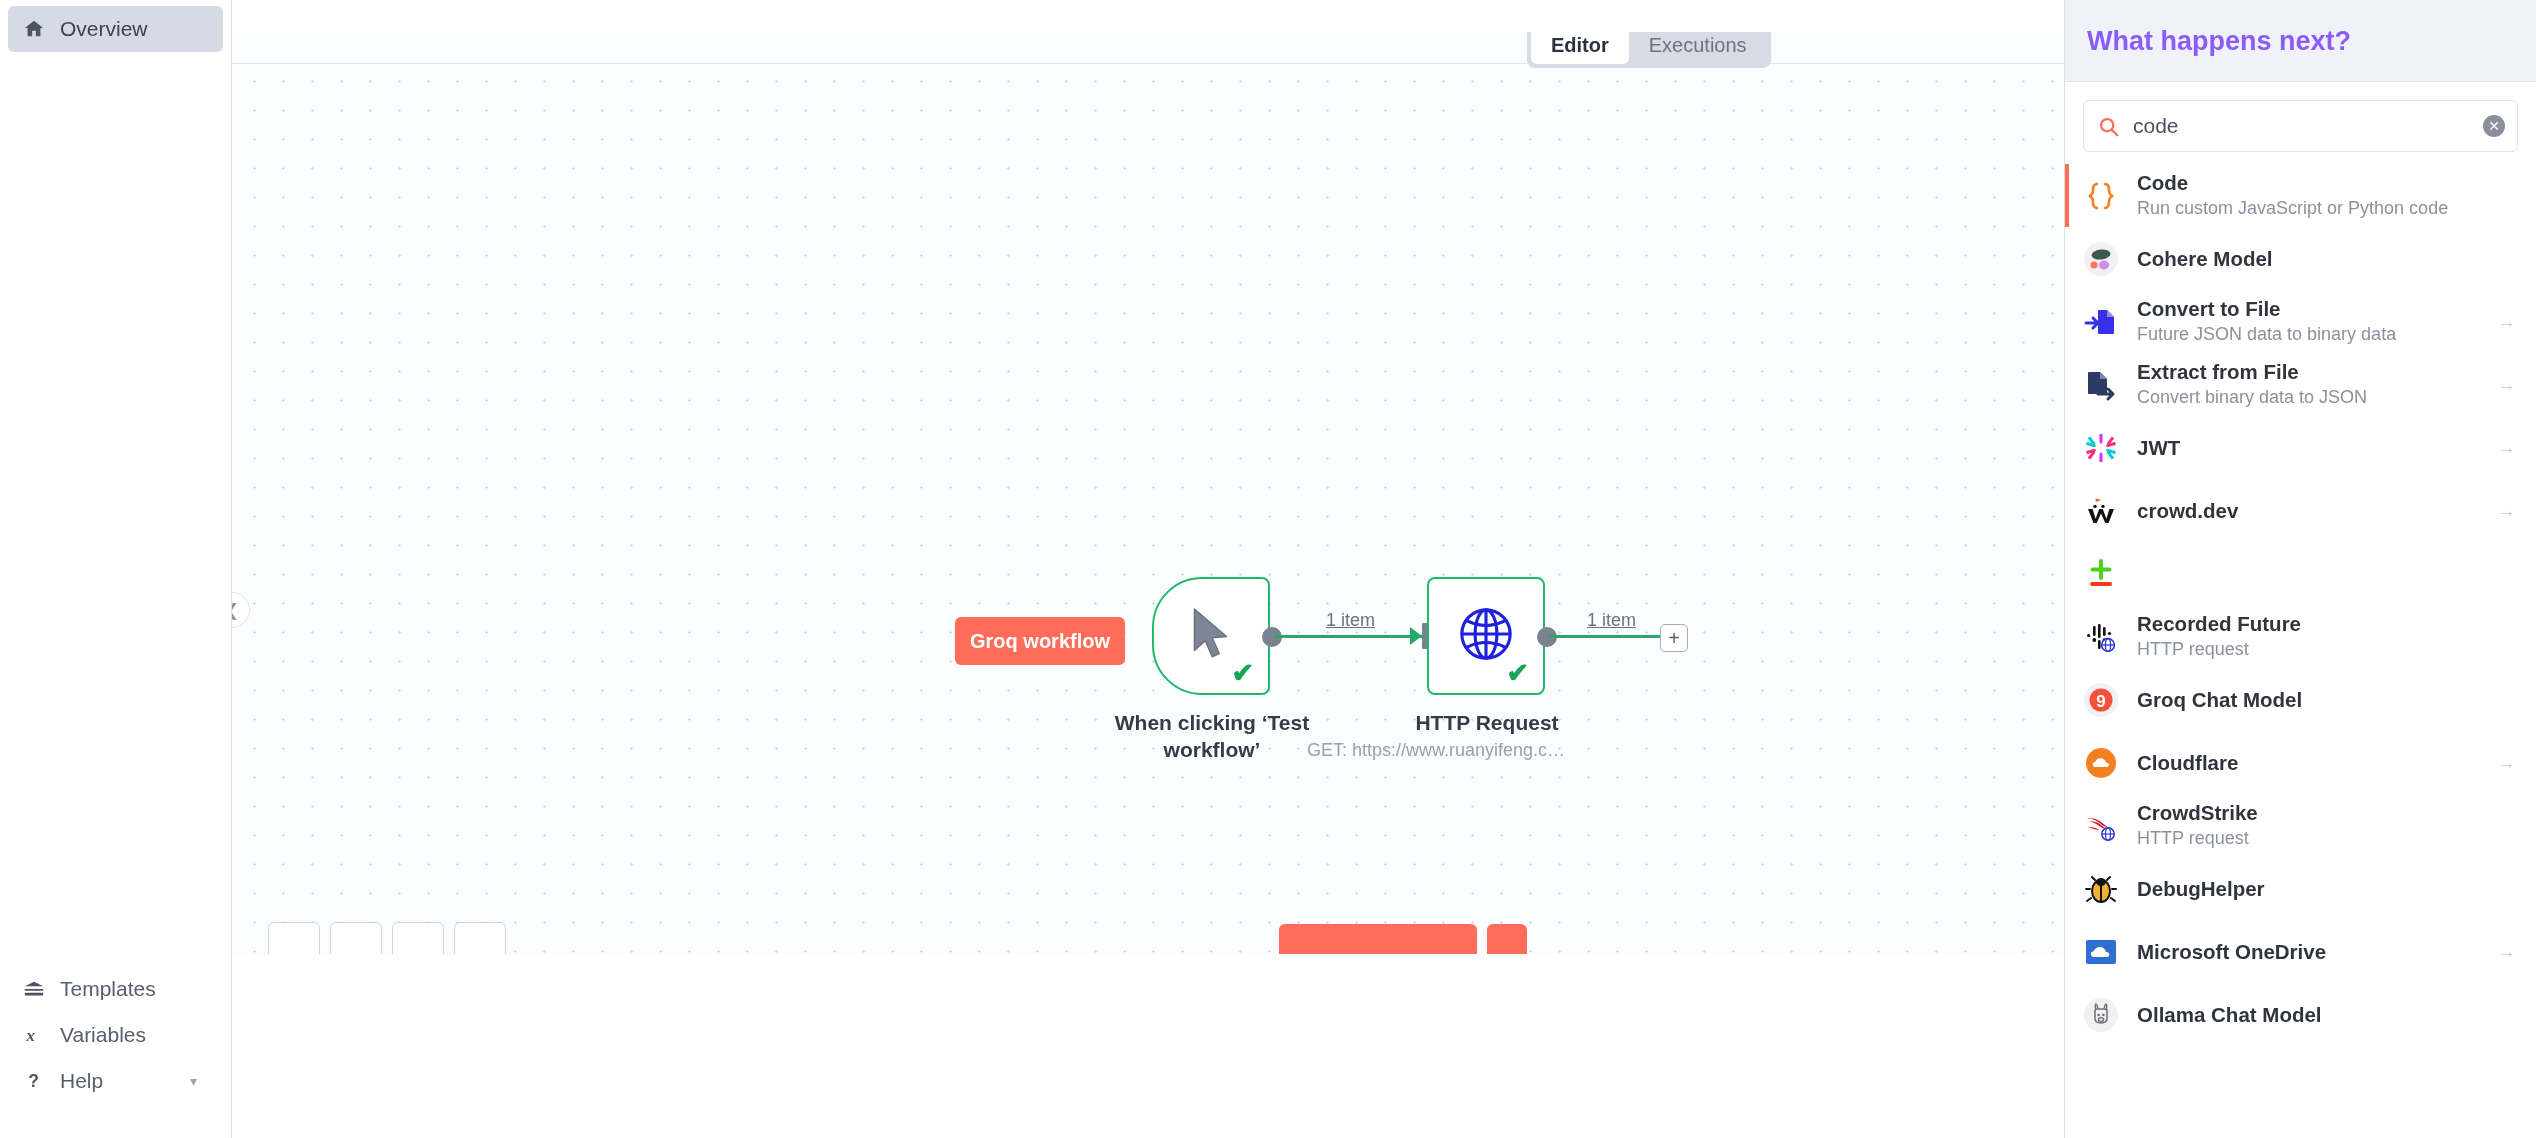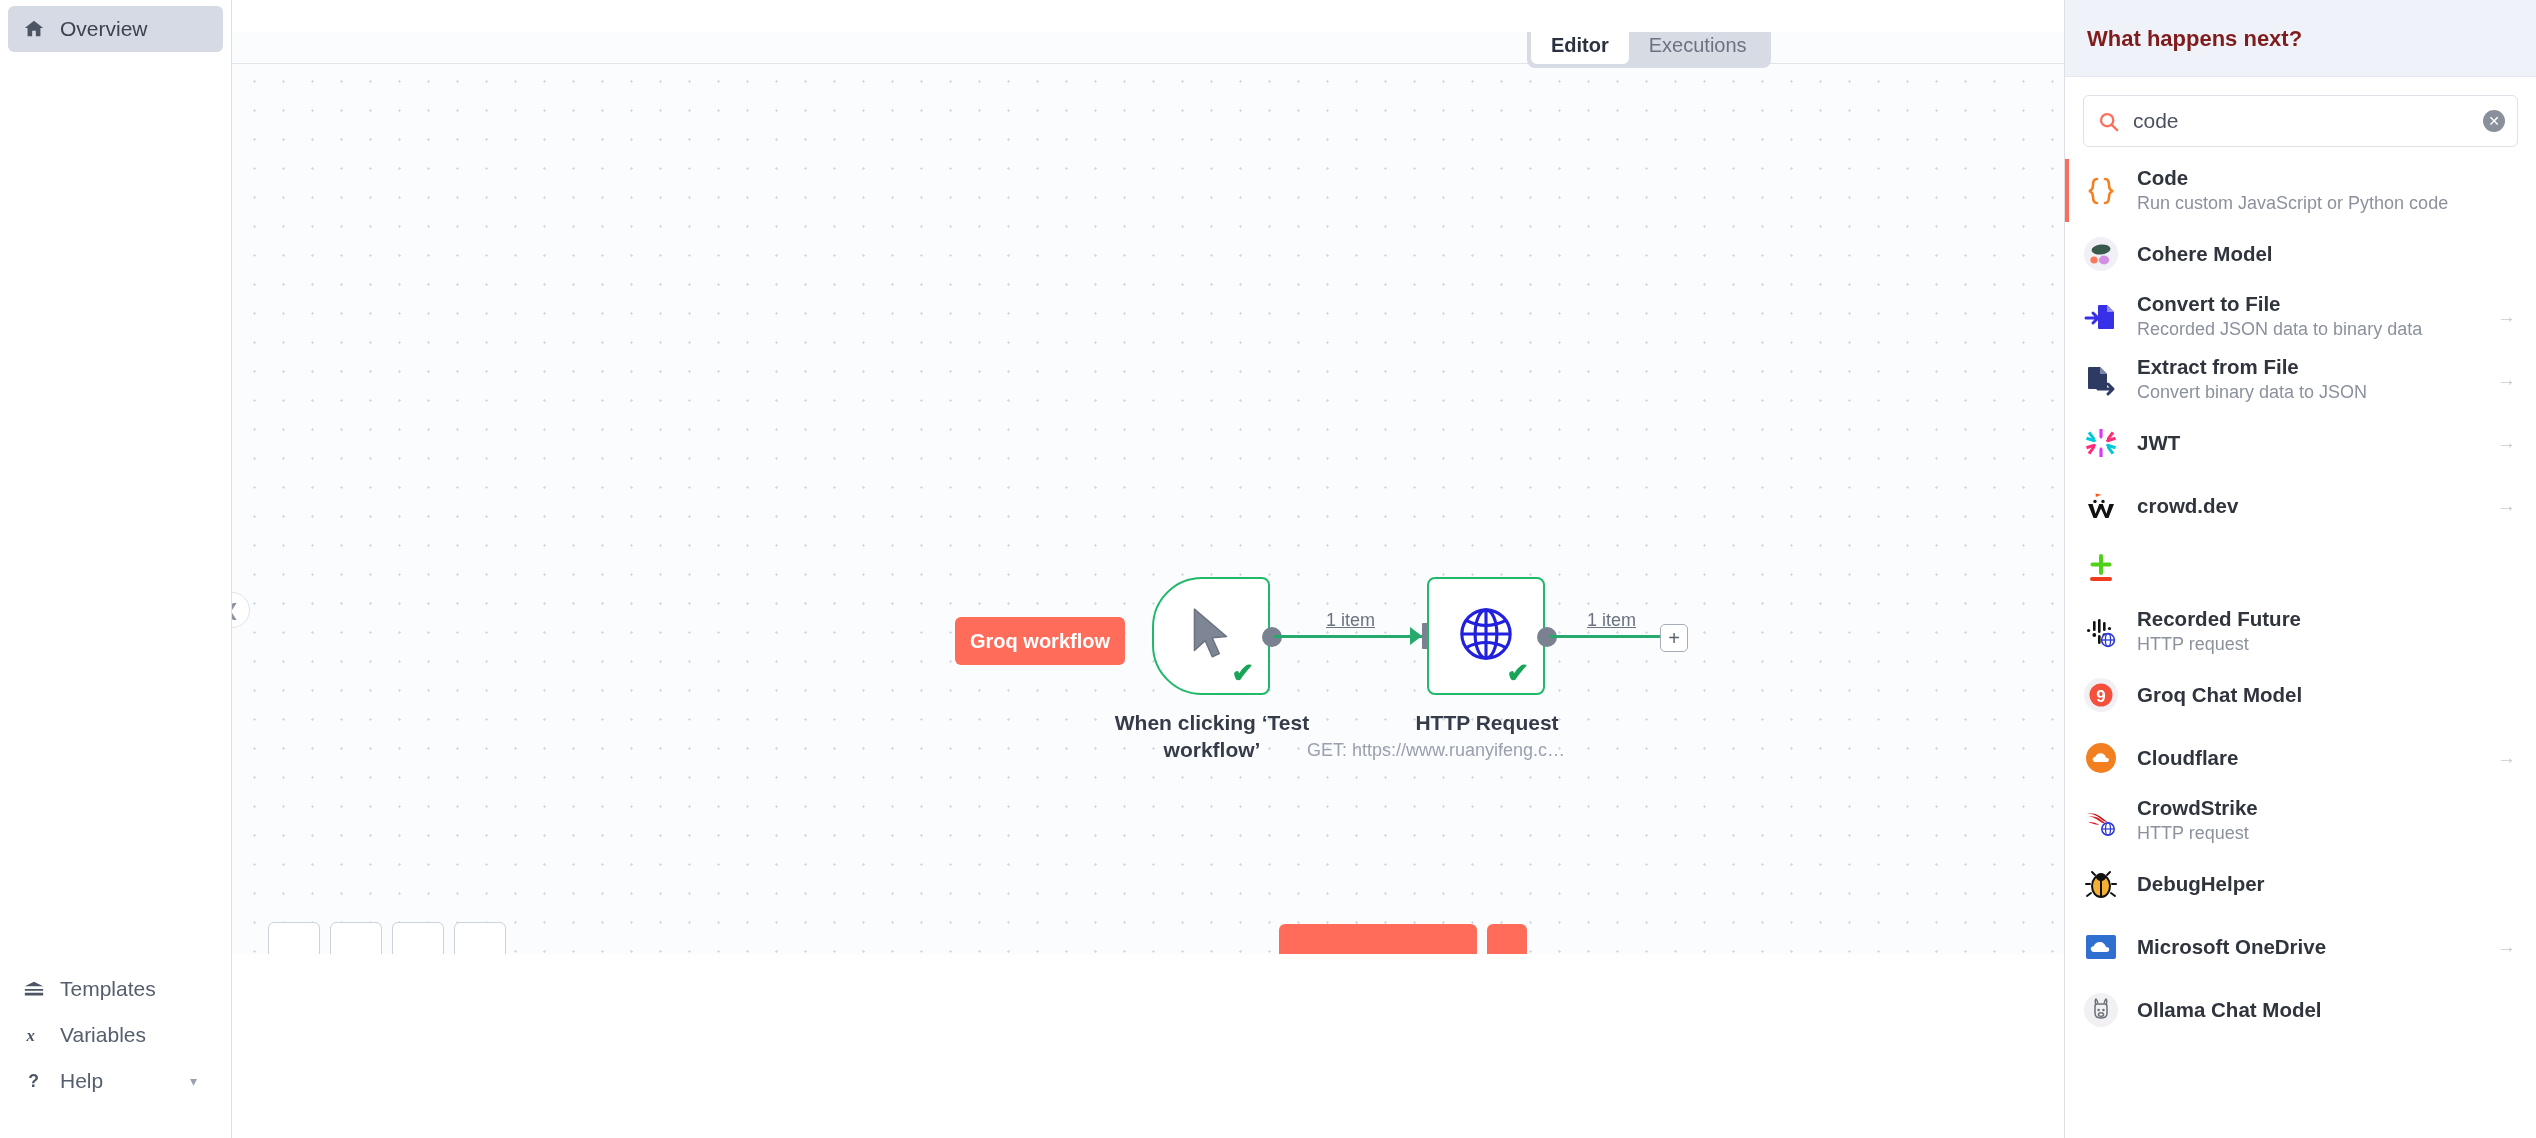--- a/index.html
+++ b/index.html
@@ -185,21 +185,21 @@
     background: #fff;
     border-left: 1px solid #dcdfe6;
     display: flex; flex-direction: column;
     position: relative; z-index: 5;
   }
   #rp-header {
     background: #f0f2fa;
     padding: 26px 22px 24px 22px;
     border-bottom: 1px solid #e4e7f0;
   }
-  #rp-title { font-size: 22px; font-weight: 700; color: #7f1d1d; }
+  #rp-title { font-size: 27px; font-weight: 700; color: #8b5cf6; }
   #rp-search-zone { padding: 18px 18px 8px 18px; }
   #rp-search {
     display: flex; align-items: center;
     height: 52px;
     border: 1px solid #dfe2e9; border-radius: 6px;
     padding: 0 12px 0 14px; gap: 14px;
     background: #fff;
   }
   .search-ico { color: #ff6d5a; display: flex; align-items: center; }
   #search-input {
@@ -405,21 +405,21 @@
         <div class="nitem">
           <span class="nico">
             <svg width="34" height="34" viewBox="0 0 34 34">
               <path d="M15 5h8l7 7v16a1 1 0 0 1-1 1H15a1 1 0 0 1-1-1V6a1 1 0 0 1 1-1z" fill="#3730e8"></path>
               <path d="M23 5l7 7h-7z" fill="#8f8bf2"></path>
               <path d="M2 18h11M9 13l5 5-5 5" stroke="#3730e8" stroke-width="3" fill="none" stroke-linecap="round" stroke-linejoin="round"></path>
             </svg>
           </span>
           <div class="ntext">
             <div class="nname">Convert to File</div>
-            <div class="ndesc">Recorded JSON data to binary data</div>
+            <div class="ndesc">Future JSON data to binary data</div>
           </div>
           <span class="narrow-r">→</span>
         </div>
         <div class="nitem">
           <span class="nico">
             <svg width="34" height="34" viewBox="0 0 34 34">
               <path d="M5 4h11l7 7v14a1 1 0 0 1-1 1H5a1 1 0 0 1-1-1V5a1 1 0 0 1 1-1z" fill="#2d3b63"></path>
               <path d="M16 4l7 7h-7z" fill="#7b86ad"></path>
               <path d="M14 26h14M24 21l5 5-5 5" stroke="#2d3b63" stroke-width="3" fill="none" stroke-linecap="round" stroke-linejoin="round"></path>
             </svg>

